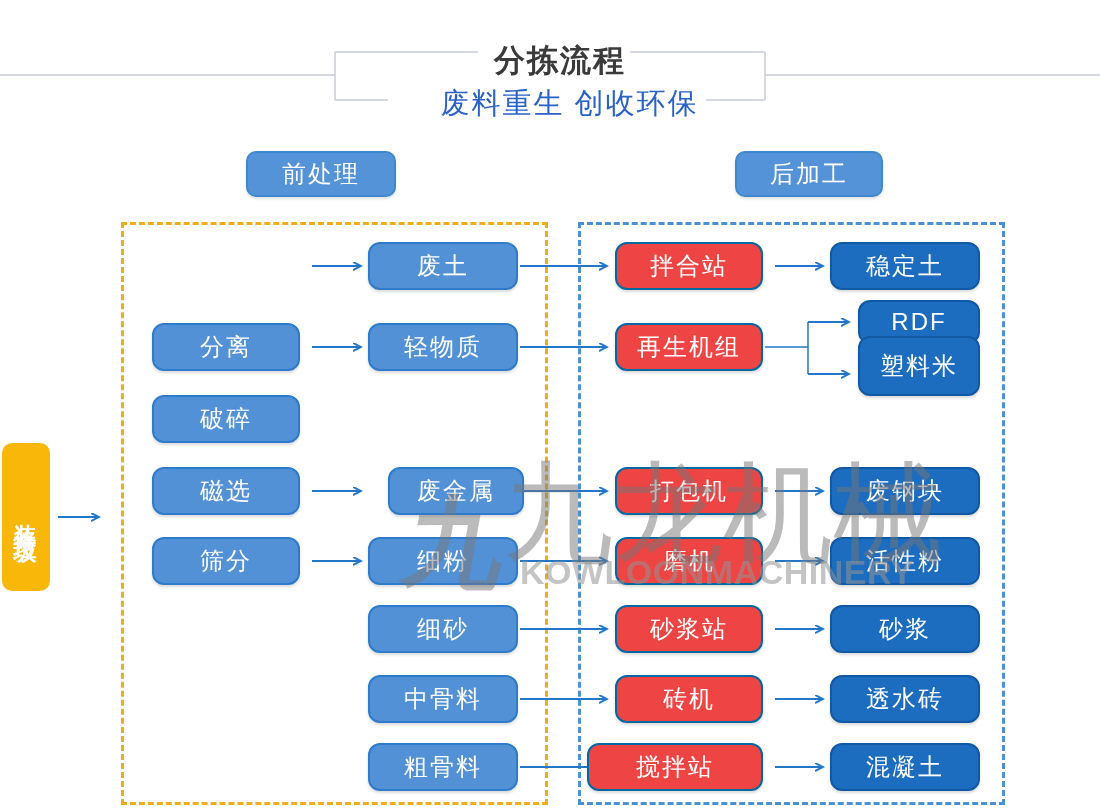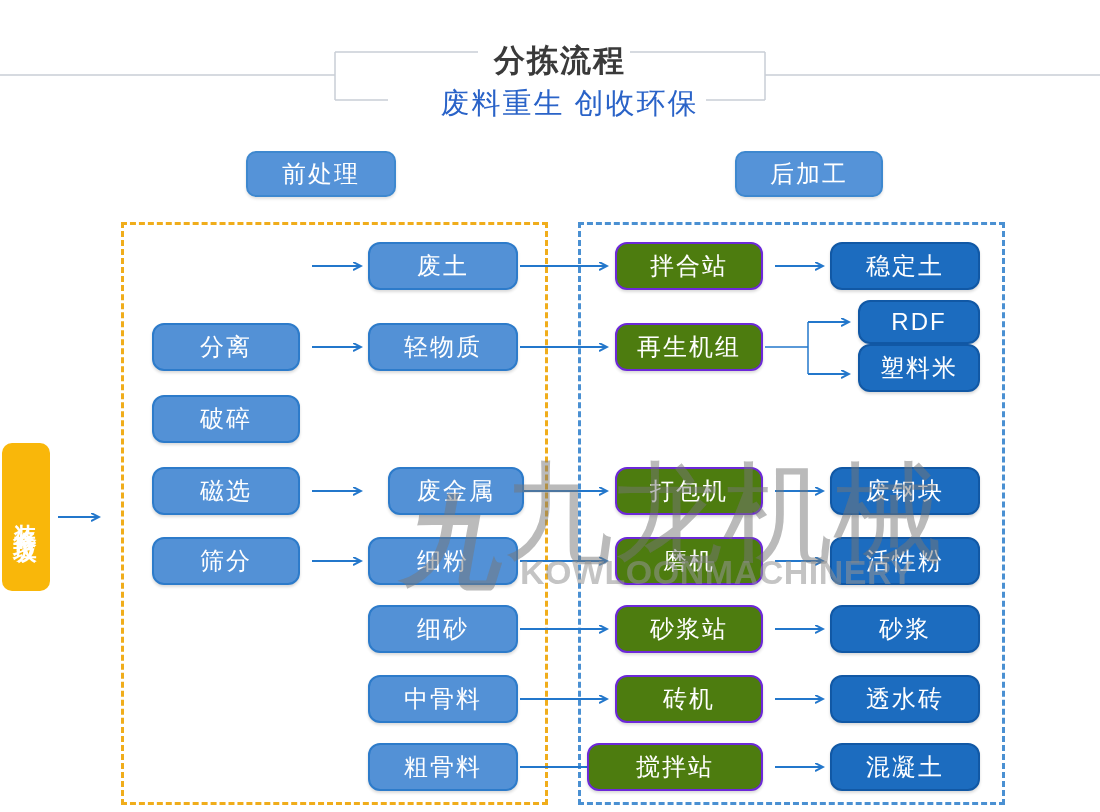--- a/index.html
+++ b/index.html
@@ -35,21 +35,21 @@
   .dash-blue{left:578px;top:222px;width:427px;height:583px;border:3px dashed #4a90d2;}
   
   .node{
     height:48px;border-radius:12px;
     display:flex;align-items:center;justify-content:center;
     color:#ffffff;font-size:24px;letter-spacing:2px;
     box-sizing:border-box;box-shadow:0 2px 3px rgba(0,0,0,.15);
     z-index:3;
   }
   .s12{background:#5391d6;border:2px solid #2d7bca;}
-  .s3{background:#4d7c0f;border:2px solid #6d28d9;}
+  .s3{background:#ef4444;border:2px solid #0369a1;}
   .s4{background:#1c6cbf;border:2px solid #1158a5;}
   
   .source{
     left:2px;top:443px;width:48px;height:148px;
     background:#f9b70a;border-radius:10px;
     display:flex;align-items:center;justify-content:center;
     writing-mode:vertical-rl;text-orientation:upright;
     color:#fff;font-size:23px;font-weight:700;letter-spacing:6px;
     z-index:3;
   }
@@ -153,21 +153,21 @@
   <div class="abs node s3" style="left:615px;top:242px;width:148px">拌合站</div>
   <div class="abs node s3" style="left:615px;top:323px;width:148px">再生机组</div>
   <div class="abs node s3" style="left:615px;top:467px;width:148px">打包机</div>
   <div class="abs node s3" style="left:615px;top:537px;width:148px">磨机</div>
   <div class="abs node s3" style="left:615px;top:605px;width:148px">砂浆站</div>
   <div class="abs node s3" style="left:615px;top:675px;width:148px">砖机</div>
   <div class="abs node s3" style="left:587px;top:743px;width:176px">搅拌站</div>
 
   <div class="abs node s4" style="left:830px;top:242px;width:150px">稳定土</div>
   <div class="abs node s4" style="left:858px;top:300px;width:122px;height:44px">RDF</div>
-  <div class="abs node s4" style="left:858px;top:344px;width:122px;height:48px">塑料米</div>
+  <div class="abs node s4" style="left:858px;top:336px;width:122px;height:60px">塑料米</div>
   <div class="abs node s4" style="left:830px;top:467px;width:150px">废钢块</div>
   <div class="abs node s4" style="left:830px;top:537px;width:150px">活性粉</div>
   <div class="abs node s4" style="left:830px;top:605px;width:150px">砂浆</div>
   <div class="abs node s4" style="left:830px;top:675px;width:150px">透水砖</div>
   <div class="abs node s4" style="left:830px;top:743px;width:150px">混凝土</div>
 
   <div class="abs watermark">
     <span class="wm-logo">九</span>
     <span class="wm-cn">九龙机械</span>
     <span class="wm-en">KOWLOONMACHINERY</span>

